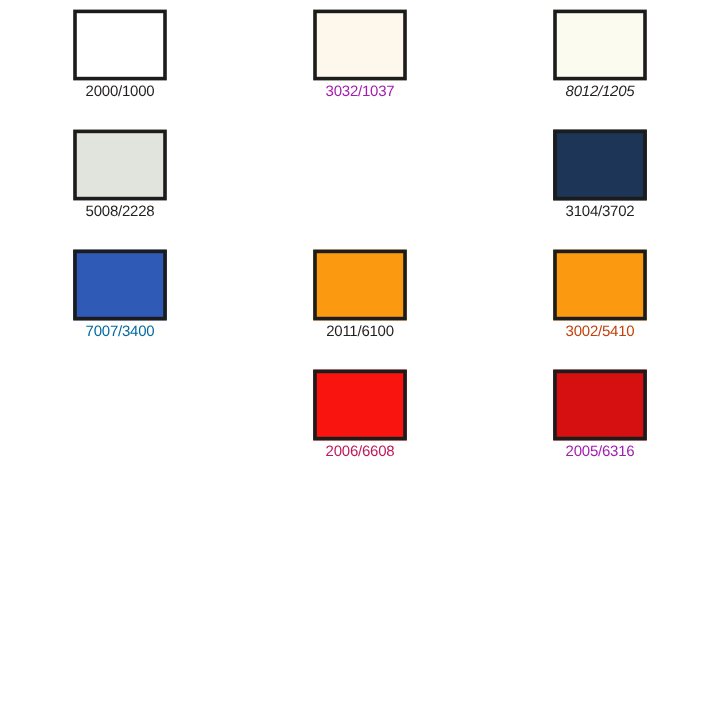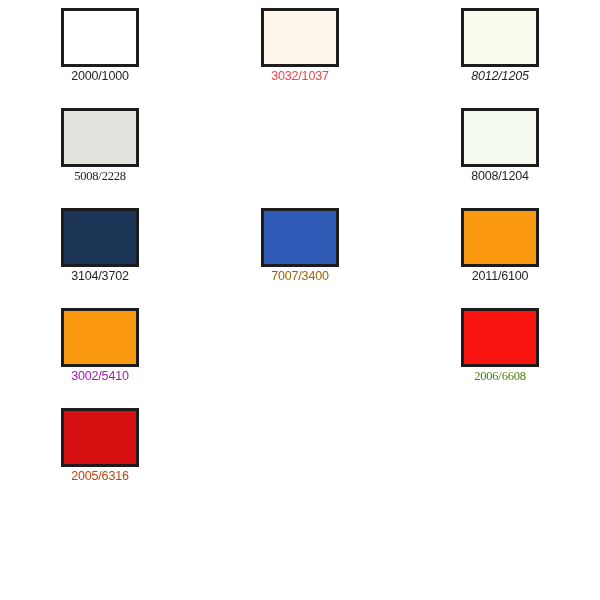--- a/index.html
+++ b/index.html
@@ -55,63 +55,59 @@
 </head>
 <body style="background: rgb(255, 255, 255);">
 
 <div id="swatch-grid">
     <div class="cell">
       <div class="chip" style="background: rgb(255, 255, 255); border-color: rgb(28, 28, 28);"></div>
       <div class="chip-label" style="color: rgb(35, 31, 32);">2000/1000</div>
     </div>
     <div class="cell">
       <div class="chip" style="background: rgb(253, 248, 235); border-color: rgb(28, 28, 28);"></div>
-      <div class="chip-label" style="color: #ef4444; text-align: center;">3032/1037</div>
+      <div class="chip-label" style="color: #a21caf; text-align: center;">3032/1037</div>
     </div>
     <div class="cell">
       <div class="chip" style="background: rgb(252, 251, 240); border-color: rgb(28, 28, 28);"></div>
       <div class="chip-label" style="color: rgb(35, 31, 32); font-style: italic;">8012/1205</div>
     </div>
     <div class="cell">
       <div class="chip" style="background: rgb(224, 228, 221); border-color: rgb(28, 28, 28);"></div>
-      <div class="chip-label" style="color: rgb(35, 31, 32); font-family: Liberation Serif, serif;">5008/2228</div>
+      <div class="chip-label" style="color: rgb(35, 31, 32);">5008/2228</div>
     </div>
     <div class="cell empty">
       <div class="chip" style="border-color: rgb(28, 28, 28);"></div>
       <div class="chip-label" style="color: rgb(35, 31, 32);"></div>
-    </div>
-    <div class="cell">
-      <div class="chip" style="background: rgb(244, 250, 238); border-color: rgb(28, 28, 28);"></div>
-      <div class="chip-label" style="color: rgb(35, 31, 32);">8008/1204</div>
     </div>
     <div class="cell">
       <div class="chip" style="background: rgb(29, 53, 87); border-color: rgb(28, 28, 28);"></div>
       <div class="chip-label" style="color: rgb(35, 31, 32);">3104/3702</div>
     </div>
     <div class="cell">
       <div class="chip" style="background: rgb(47, 91, 183); border-color: rgb(28, 28, 28);"></div>
-      <div class="chip-label" style="color: #a16207;">7007/3400</div>
+      <div class="chip-label" style="color: #0369a1;">7007/3400</div>
     </div>
     <div class="cell">
       <div class="chip" style="background: rgb(251, 154, 17); border-color: rgb(28, 28, 28);"></div>
       <div class="chip-label" style="color: rgb(35, 31, 32);">2011/6100</div>
     </div>
     <div class="cell">
       <div class="chip" style="background: rgb(251, 154, 17); border-color: rgb(28, 28, 28);"></div>
-      <div class="chip-label" style="color: #a21caf;">3002/5410</div>
+      <div class="chip-label" style="color: #c2410c;">3002/5410</div>
     </div>
     <div class="cell empty">
       <div class="chip" style="border-color: rgb(28, 28, 28);"></div>
       <div class="chip-label" style="color: rgb(35, 31, 32);"></div>
     </div>
     <div class="cell">
       <div class="chip" style="background: rgb(250, 20, 16); border-color: rgb(28, 28, 28);"></div>
-      <div class="chip-label" style="color: #4d7c0f; font-family: Liberation Serif, serif;">2006/6608</div>
+      <div class="chip-label" style="color: #be185d;">2006/6608</div>
     </div>
     <div class="cell">
       <div class="chip" style="background: rgb(214, 16, 16); border-color: rgb(28, 28, 28);"></div>
-      <div class="chip-label" style="color: #c2410c;">2005/6316</div>
+      <div class="chip-label" style="color: #a21caf;">2005/6316</div>
     </div>
     <div class="cell empty">
       <div class="chip" style="border-color: rgb(28, 28, 28);"></div>
       <div class="chip-label" style="color: rgb(35, 31, 32);"></div>
     </div>
   </div>
 
 </body></html>

